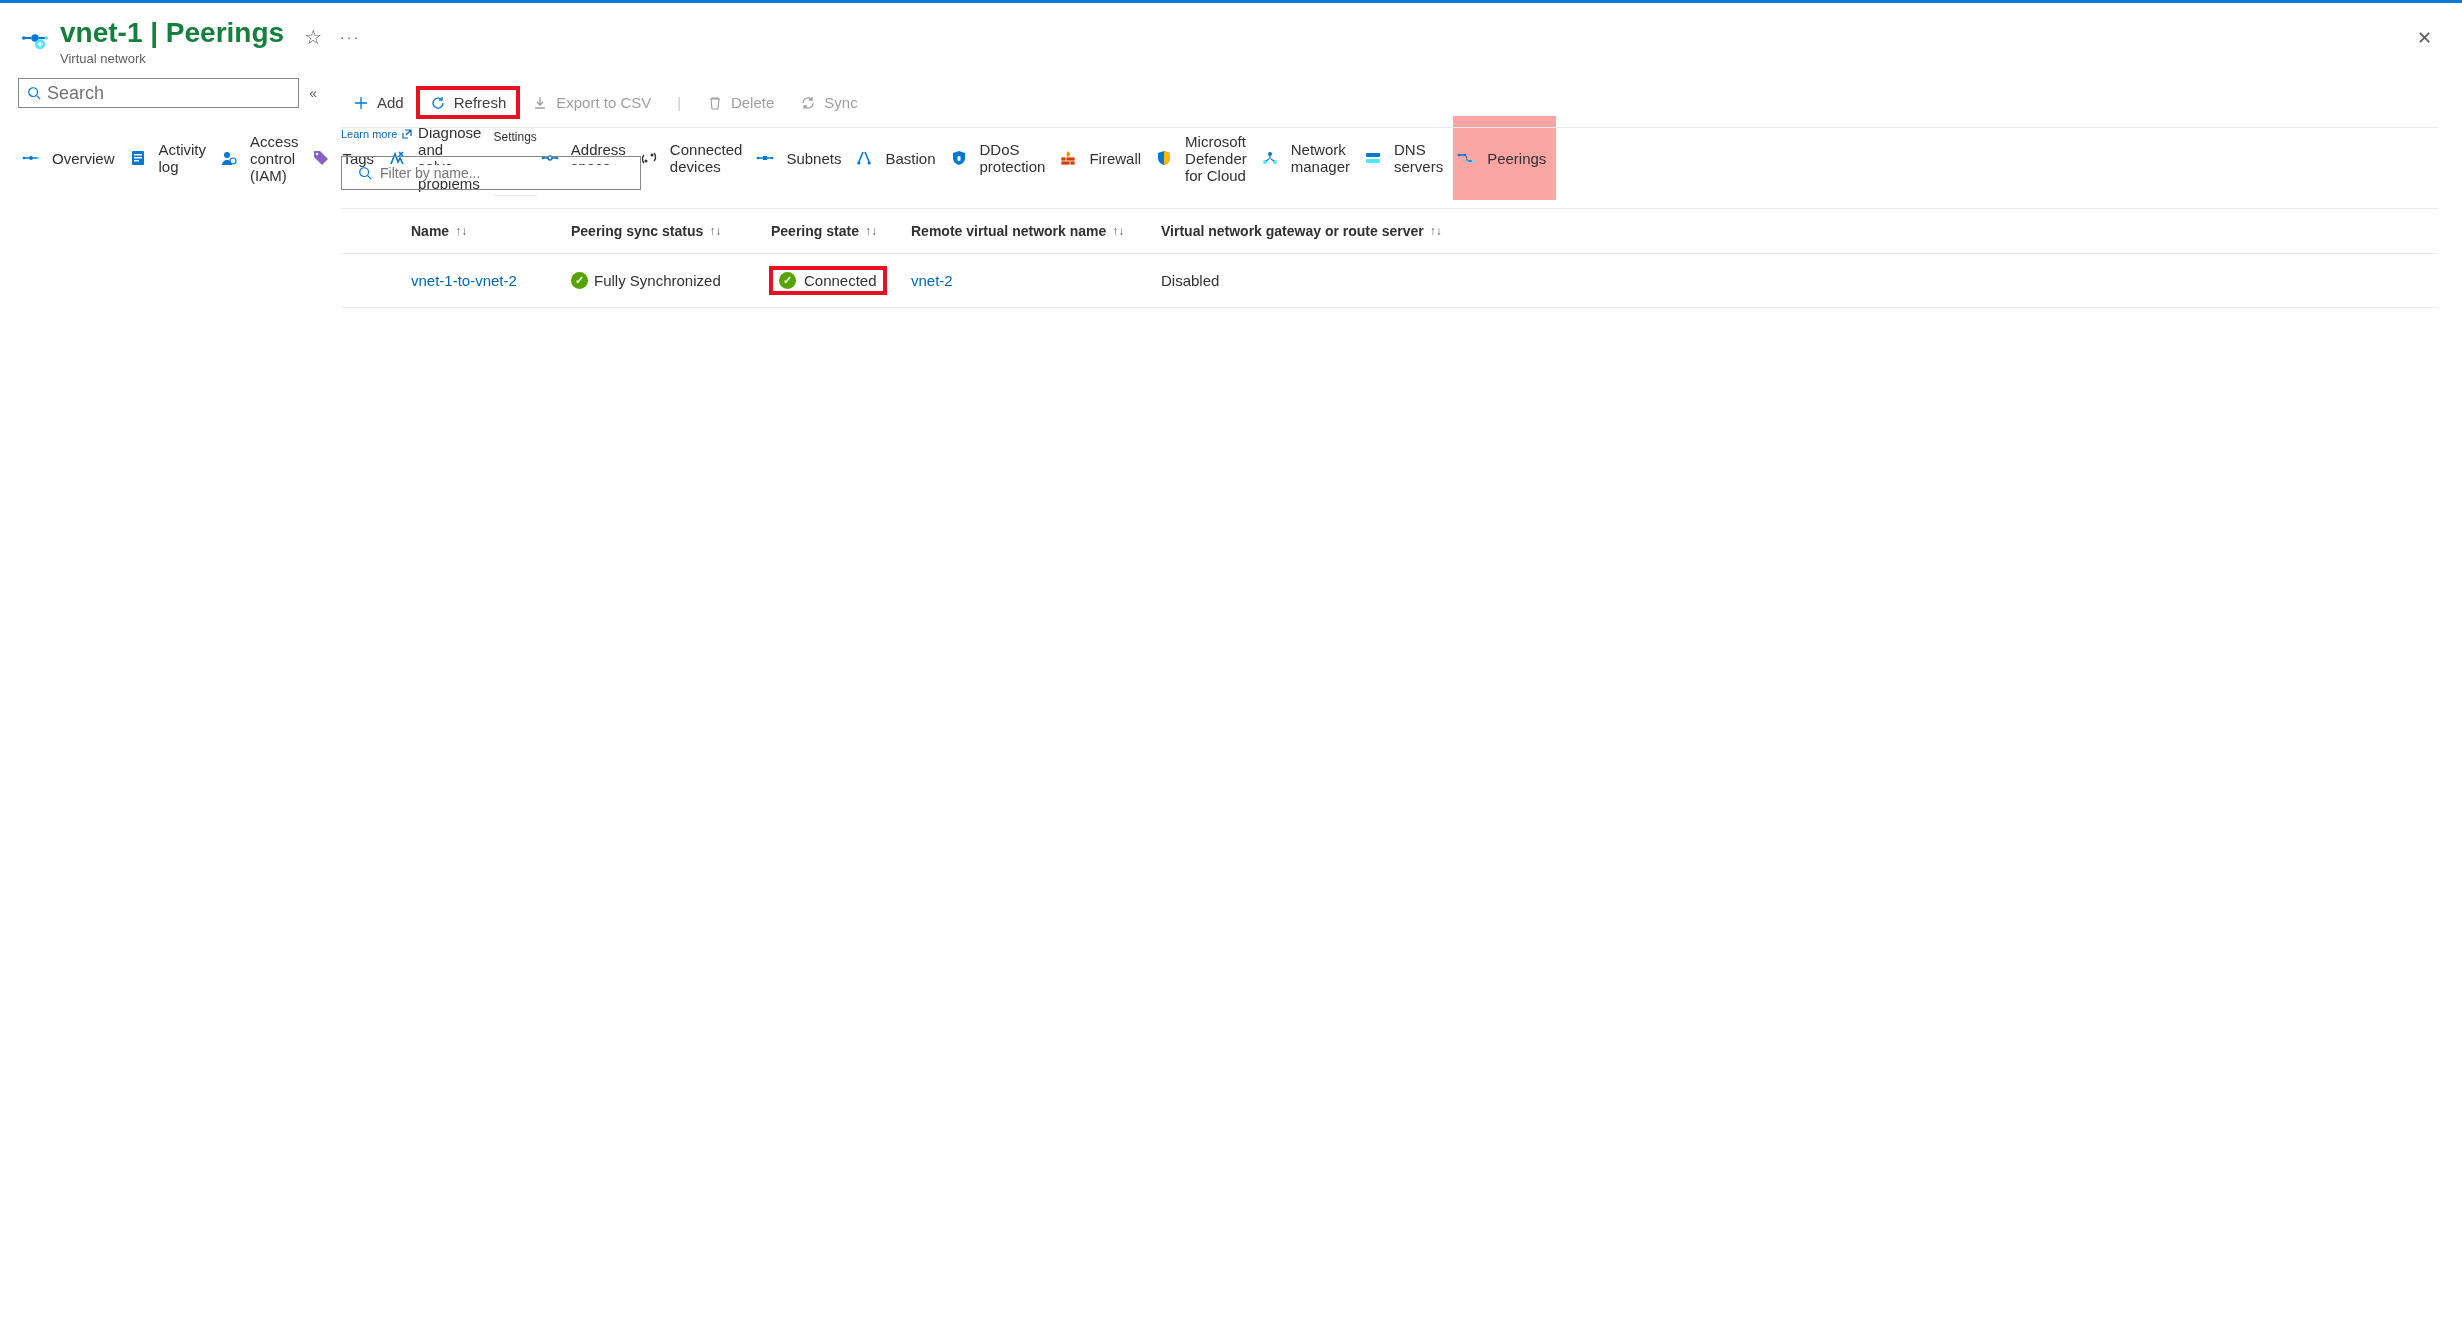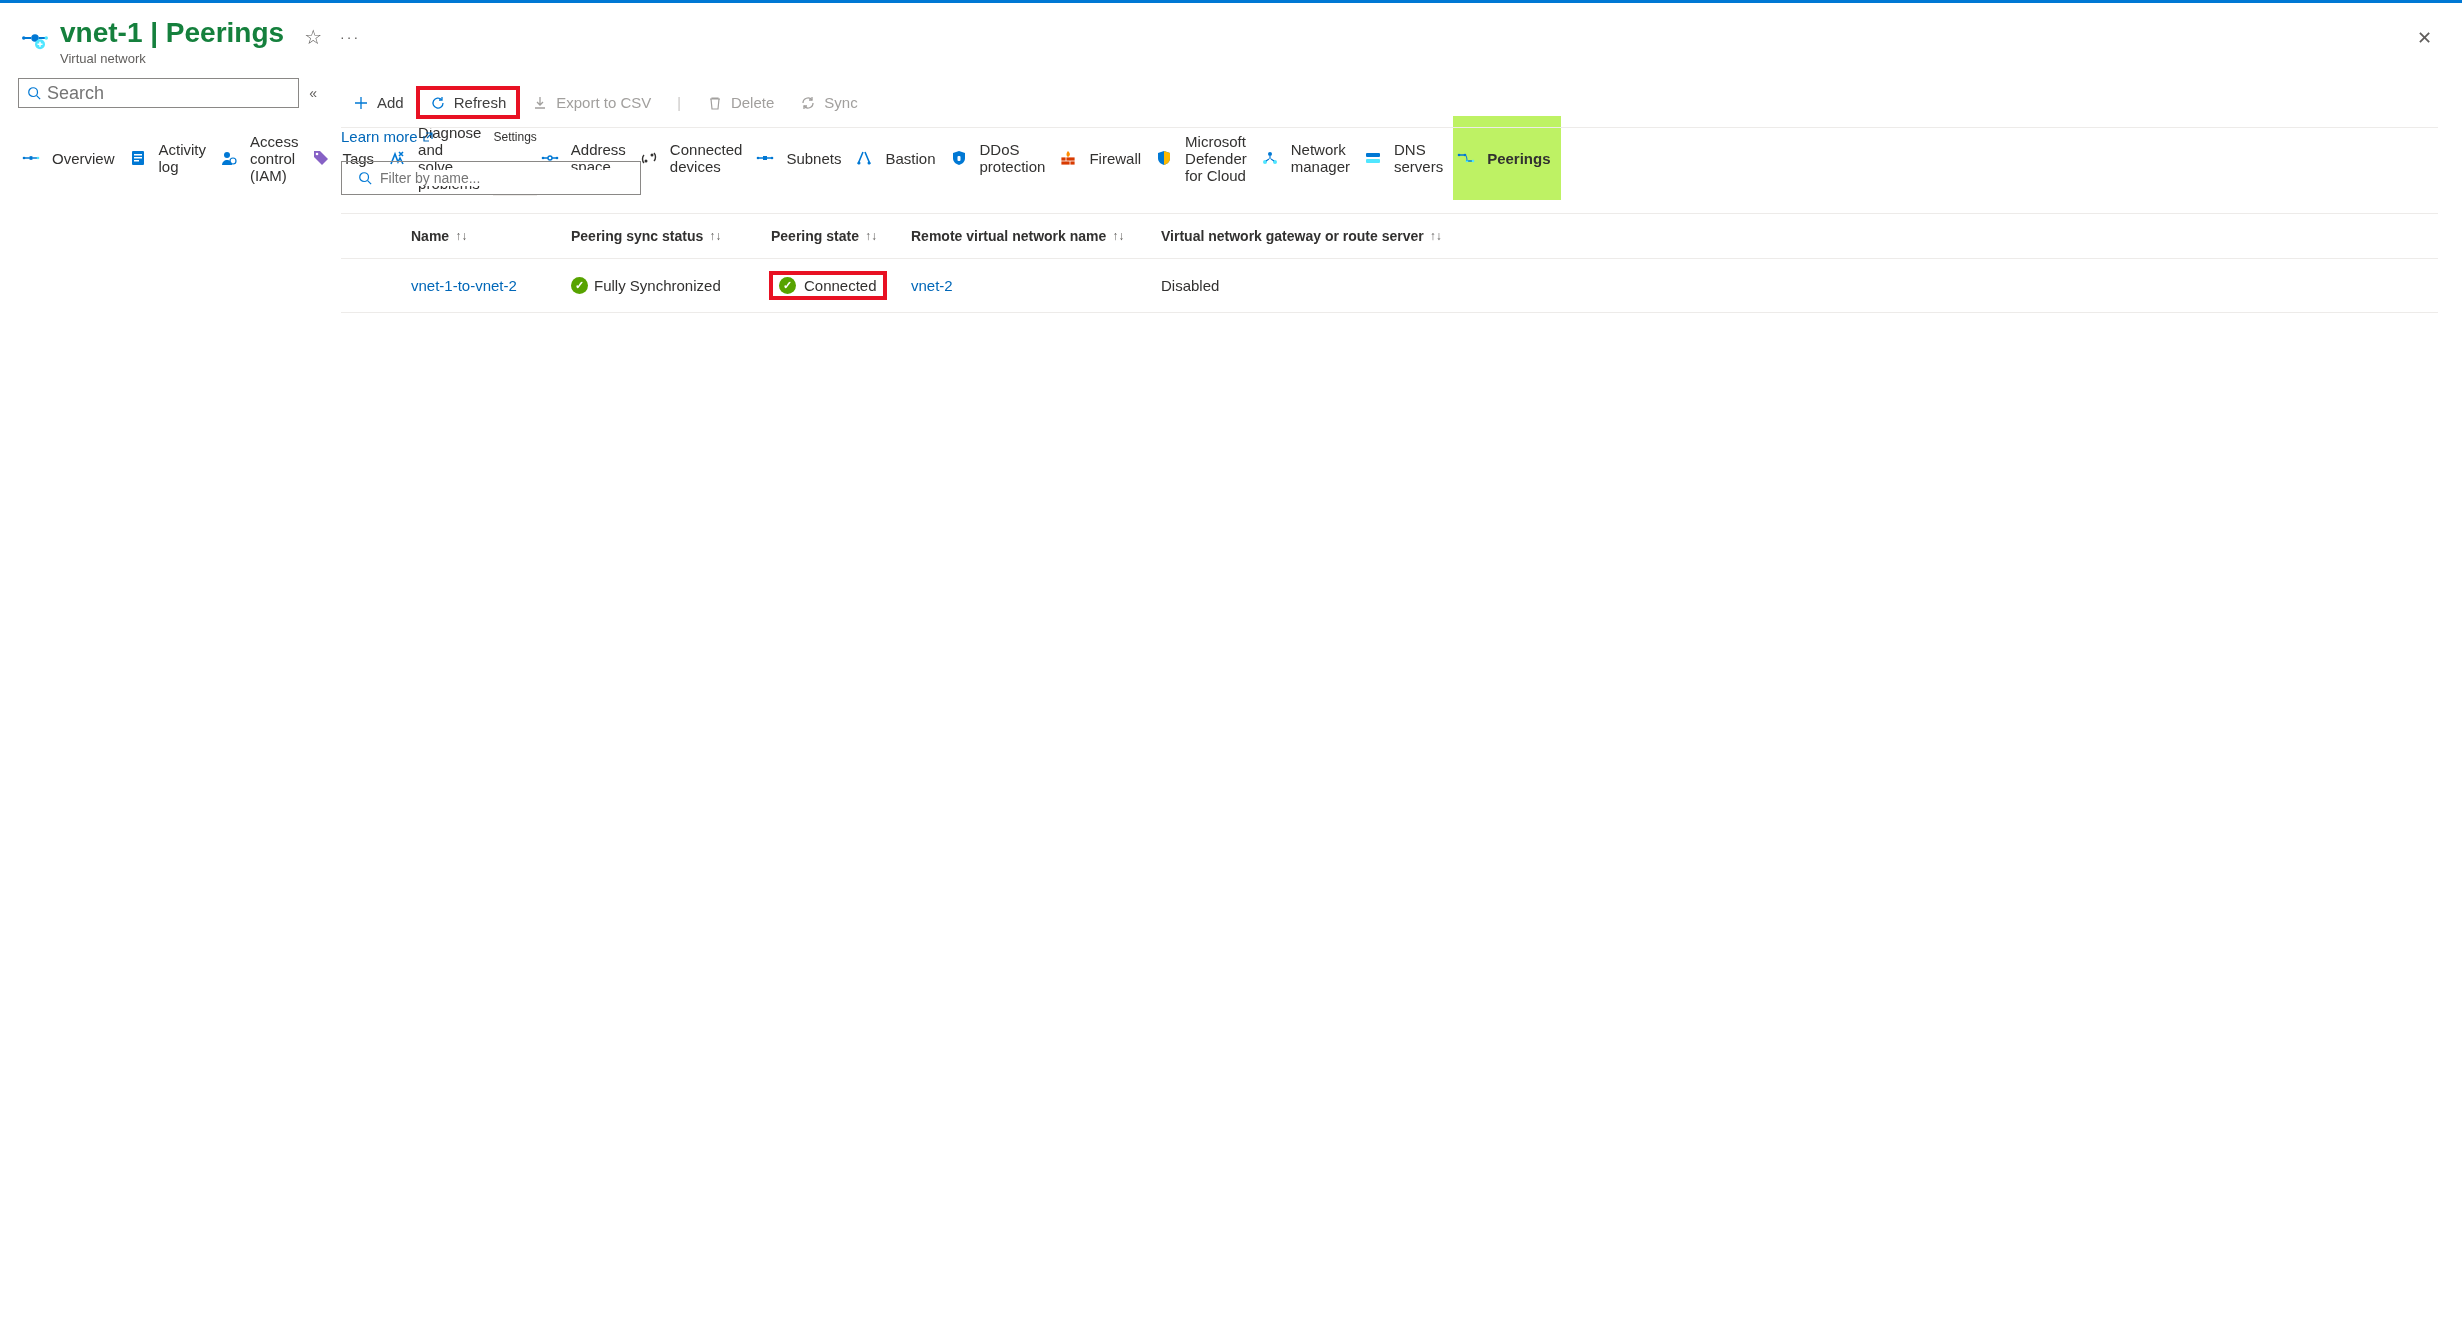--- a/index.html
+++ b/index.html
@@ -13,31 +13,31 @@
 .header-actions { display: flex; align-items: center; margin-left: 20px; margin-top: 8px; gap: 18px; color: #605e5c; }
 .header-close { margin-left: auto; margin-top: 6px; color: #605e5c; cursor: pointer; font-size: 18px; padding: 4px 10px; }
 .body { display: flex; flex: 1; overflow: hidden; }
 .sidebar { width: 317px; display: flex; flex-direction: column; padding: 0 0 8px 18px; }
 .search-row { display: flex; align-items: center; margin-bottom: 8px; }
 .search { flex: 1; display: flex; align-items: center; border: 1px solid #8a8886; padding: 4px 8px; height: 30px; }
 .search input { border: none; outline: none; flex: 1; font-size: 18px; }
 .collapse { margin-left: 10px; color: #605e5c; font-size: 14px; cursor: pointer; }
 .nav { display: flex; }
 .nav-item { display: flex; align-items: center; gap: 12px; padding: 8px 10px 8px 4px; cursor: pointer; font-size: 15px; }
-.nav-item.selected { background: #bef264; font-weight: bold; }
+.nav-item.selected { background: #fca5a5; }
 .nav-icon { width: 18px; height: 18px; display: inline-flex; align-items: center; justify-content: center; }
 .section-label { font-size: 12px; color: #323130; margin: 14px 0 4px 2px; padding-bottom: 4px; border-bottom: 1px solid #edebe9; width: 275px; }
 .main { flex: 1; padding: 0 24px 0 24px; display: flex; flex-direction: column; overflow: auto; }
 .toolbar { display: flex; align-items: center; padding: 10px 0 10px 0; border-bottom: 1px solid #edebe9; gap: 2px; }
 .tb-btn { display: inline-flex; align-items: center; gap: 8px; padding: 6px 12px; cursor: pointer; font-size: 15px; color: #404040; }
 .tb-btn.disabled { color: #a19f9d; cursor: default; }
 .tb-sep { color: #c8c6c4; margin: 0 12px; }
 .highlight-red { outline: 4px solid #e81123; outline-offset: -2px; text-align: center; }
 .desc { margin: 16px 0 6px; font-size: 15px; color: #323130; line-height: 1.4; }
-.learn { color: #0067b8; text-decoration: none; display: inline-flex; align-items: center; gap: 4px; font-size: 15px; margin-bottom: 16px; }
+.learn { color: #0067b8; text-decoration: none; display: inline-flex; align-items: center; gap: 4px; font-size: 11px; margin-bottom: 16px; }
 .filter { display: flex; align-items: center; border: 1px solid #8a8886; width: 300px; height: 34px; padding: 0 16px; margin-bottom: 18px; }
 .filter input { border: none; outline: none; flex: 1; font-size: 14px; }
 .grid { width: 100%; }
 .grid-head, .grid-row { display: grid; grid-template-columns: 70px 160px 200px 140px 250px 300px; align-items: center; border-bottom: 1px solid #edebe9; }
 .grid-head { font-weight: 600; font-size: 14px; padding: 14px 0; border-top: 1px solid #edebe9; }
 .grid-row { font-size: 15px; padding: 14px 0; }
 .col { display: flex; align-items: center; gap: 6px; }
 .sort { font-size: 12px; color: #605e5c; }
 .link { color: #0067b8; cursor: pointer; }
 .status-ok { width: 17px; height: 17px; border-radius: 50%; background: #57a300; display: inline-flex; align-items: center; justify-content: center; color: #fff; font-size: 11px; font-weight: bold; }

